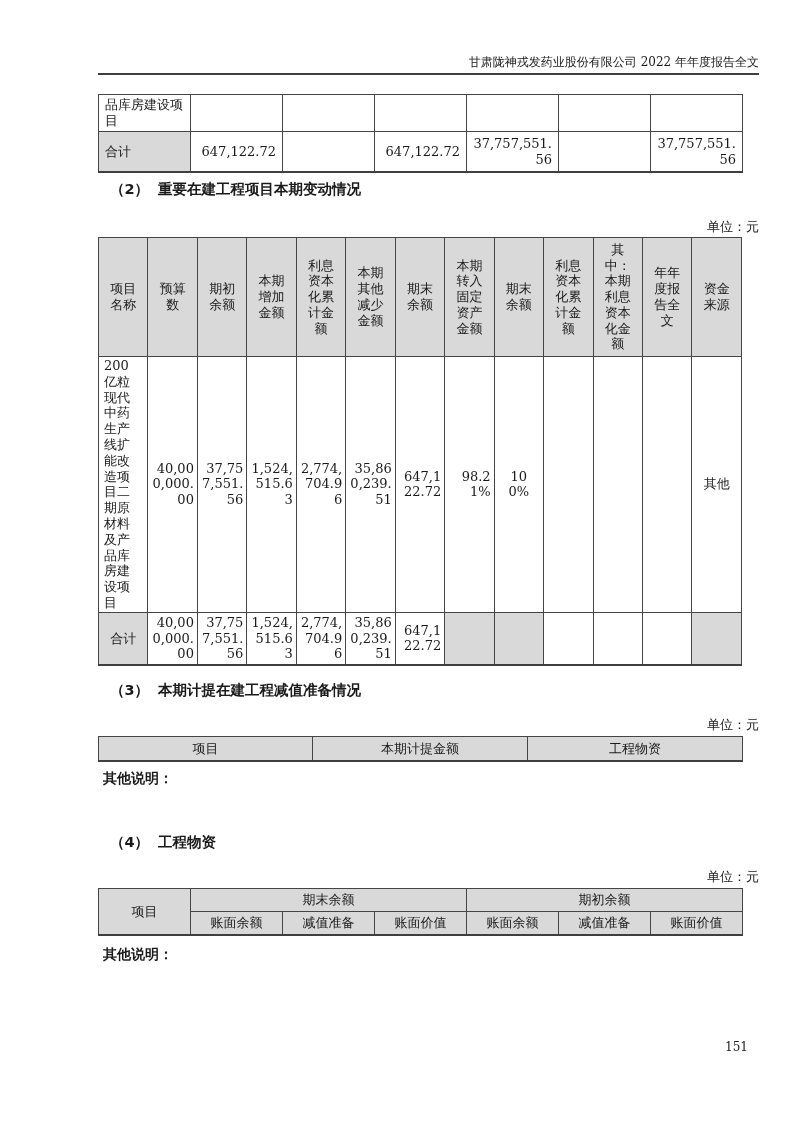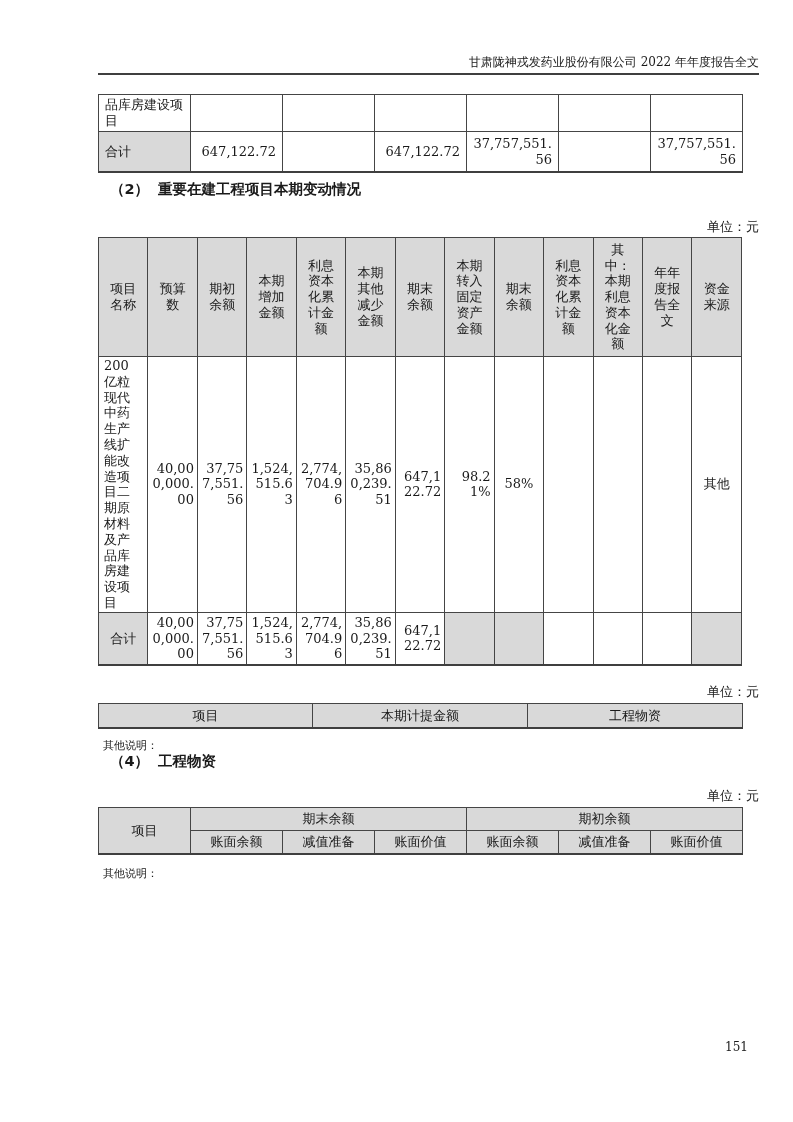--- a/index.html
+++ b/index.html
@@ -5,21 +5,21 @@
   html,body{margin:0;padding:0;background:#888;}
   .page{width:793px;height:1122px;background:#ffffff;position:relative;overflow:hidden;
         font-family:"DejaVu Serif","Liberation Serif",serif;color:#1a1a1a;margin:0 auto;padding-left:32px;}
   .content{margin:0 66px;width:661px;}
   .page-header{margin:0 66px;padding-top:54px;padding-bottom:3px;border-bottom:2px solid #3f3f3f;
         text-align:right;font-size:12px;line-height:16px;}
   .unit{text-align:right;font-size:13px;line-height:15px;}
   .sec-h{font-family:"DejaVu Sans","Liberation Sans",sans-serif;font-weight:bold;
         font-size:14.5px;line-height:17px;margin-left:12px;}
   .sec-h .t{margin-left:9px;}
-  .note{font-size:11px;line-height:15px;margin-left:5px;}
+  .note{font-size:14px;line-height:15px;margin-left:5px;font-weight:bold;}
   table.tbl{border-collapse:collapse;table-layout:fixed;width:644px;
         border:1px solid #454545;border-bottom:2px solid #3f3f3f;}
   table.tbl td{border:1px solid #454545;font-size:13px;line-height:16px;
         padding:2px 6px;vertical-align:middle;word-break:break-all;overflow:hidden;}
   .gray{background:#d9d9d9;}
   td.num{text-align:right;padding:2px 3px;}
   td.ctr{text-align:center;padding:2px 4px;}
   td.lbl{text-align:left;padding:2px 5px;}
   
   .t1{margin-top:19px;}
@@ -34,21 +34,21 @@
   .t2 tr.tot td{height:44px;line-height:15.8px;}
   .t2 td.num{padding:2px 3px;}
   
   .mt-h2{margin-top:8px;}
   .mt-u2{margin-top:21px;}
   .mt-h3{margin-top:16px;}
   .mt-u3{margin-top:18px;}
   .t3{margin-top:4px;}
   .t3 td{height:19px;text-align:center;}
   .mt-n3{margin-top:9px;}
-  .mt-h4{}
+  .mt-h4{margin-top:48px;}
   .mt-u4{margin-top:18px;}
   .t4{margin-top:4px;}
   .t4 td{height:18px;text-align:center;}
   .mt-n4{margin-top:11px;}
   .page-num{position:absolute;right:77px;bottom:68px;font-size:12px;line-height:14px;}
 </style>
 </head>
 <body>
 
 <div class="page">
@@ -130,21 +130,21 @@
       </tr>
       <tr class="data">
         <td class="lbl name">200 亿粒现代中药生产线扩能改造项目二期原材料及产品库房建设项目</td>
         <td class="num">40,000,000.00</td>
         <td class="num">37,757,551.56</td>
         <td class="num">1,524,515.63</td>
         <td class="num">2,774,704.96</td>
         <td class="num">35,860,239.51</td>
         <td class="num">647,122.72</td>
         <td class="num">98.21%</td>
-        <td class="ctr">58%</td>
+        <td class="ctr">100%</td>
         <td></td>
         <td></td>
         <td></td>
         <td class="ctr">其他</td>
       </tr>
       <tr class="tot">
         <td class="ctr gray">合计</td>
         <td class="num">40,000,000.00</td>
         <td class="num">37,757,551.56</td>
         <td class="num">1,524,515.63</td>
@@ -154,20 +154,23 @@
         <td class="gray"></td>
         <td class="gray"></td>
         <td></td>
         <td></td>
         <td></td>
         <td class="gray"></td>
       </tr>
     </tbody>
       </table>
 
+    <div class="sec-h mt-h3">
+      <span>（3）</span><span class="t">本期计提在建工程减值准备情况</span>
+    </div>
     <div class="unit mt-u3">单位：元</div>
     <table class="tbl t3">
       <colgroup>
           <col style="width:214px">
           <col style="width:215px">
           <col style="width:215px">
         </colgroup>
       <tbody>
           <tr class="gray">
         <td>项目</td>

